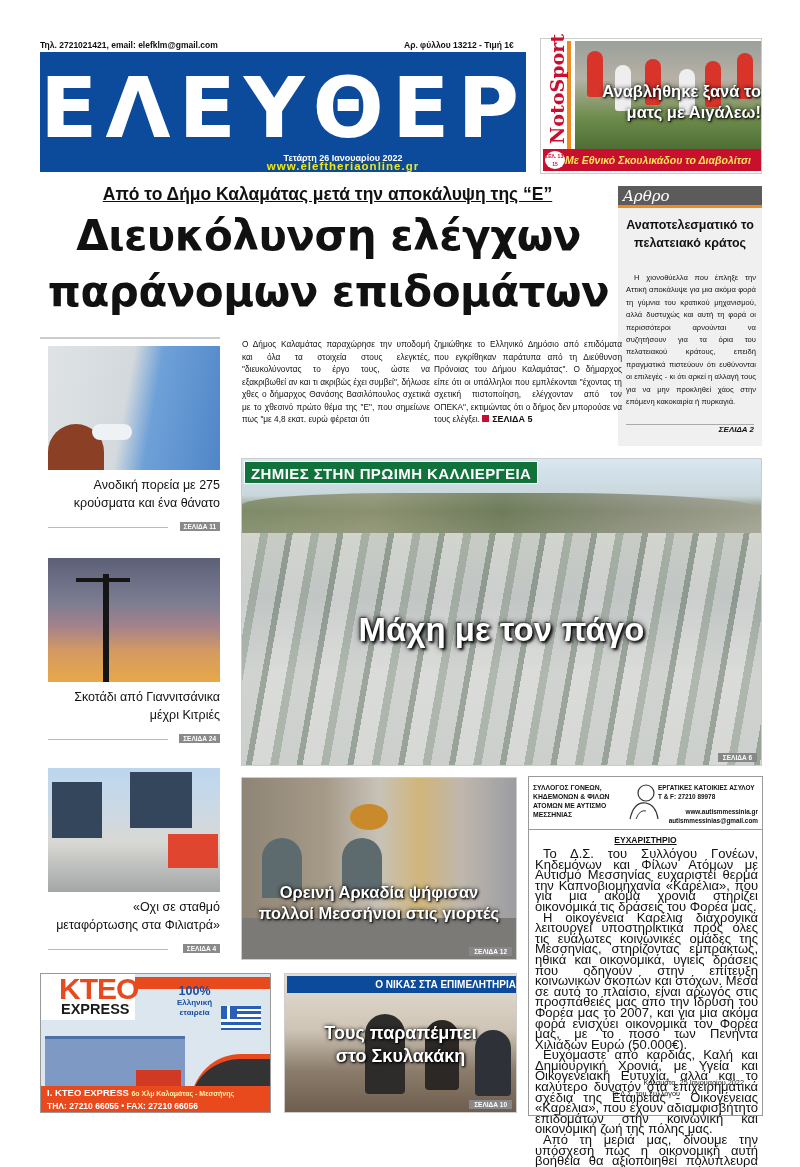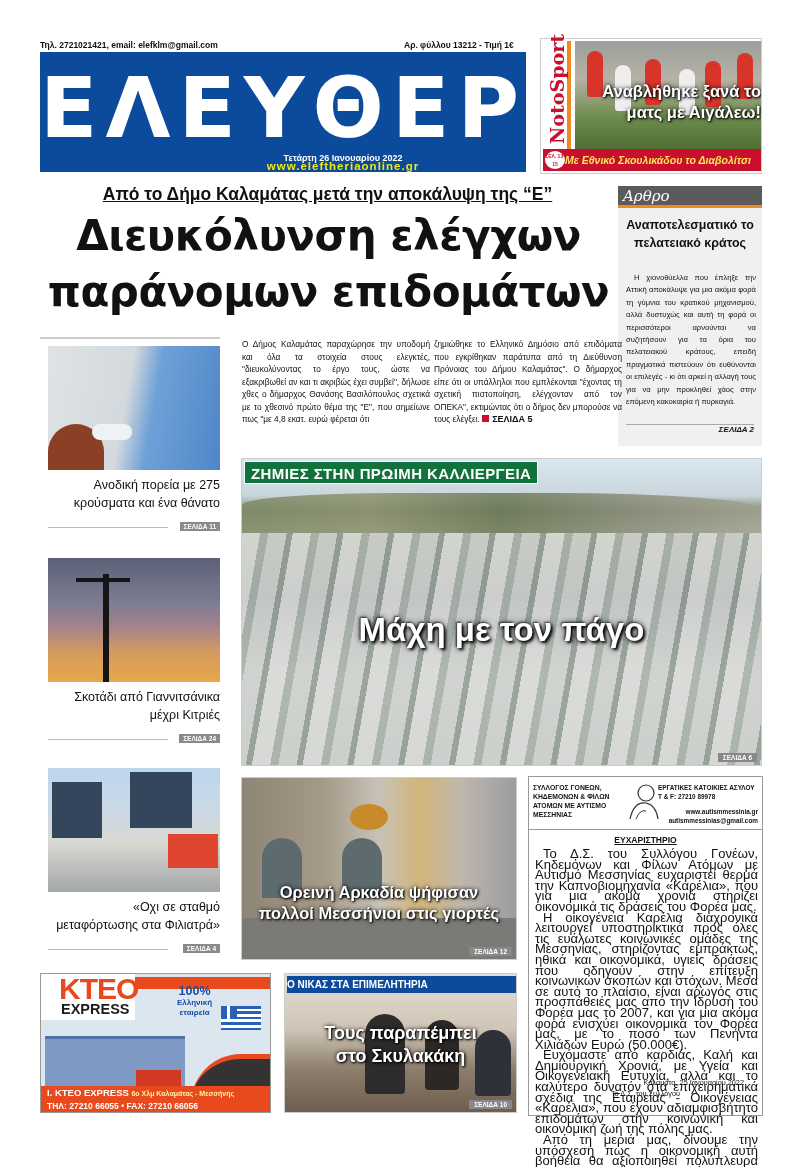--- a/index.html
+++ b/index.html
@@ -86,21 +86,21 @@
   .kteo-bldg { position: absolute; left: 4px; top: 62px; width: 140px; height: 58px; background: #7e9ac4; border-top: 3px solid #4f6fa8; }
   .kteo-bldg2 { position: absolute; left: 95px; top: 96px; width: 45px; height: 24px; background: #d03a25; }
   .kteo-swoosh { position: absolute; left: 150px; top: 80px; width: 90px; height: 50px; border-radius: 60px 0 0 0; background: #333; border-top: 5px solid #e8491d; }
   .kteo-bar { position: absolute; left: 0; bottom: 0; width: 100%; height: 26px; background: #e8491d; color: #fff; font-weight: bold; padding-left: 6px; }
   .kteo-bar .l1 { font-size: 9.5px; line-height: 13px; }
   .kteo-bar .l1 .addr { font-size: 7px; color: #fff2a8; }
   .kteo-bar .l2 { font-size: 8.5px; line-height: 12px; }
 
   
   .nik { left: 284px; top: 973px; width: 233px; height: 140px; border: 1px solid #ccc; overflow: hidden; background: linear-gradient(180deg, #e3ddd3 0%, #cfc5b6 40%, #8b7c6b 70%, #6f5e4f 100%); }
-  .nik-label { position: absolute; left: 2px; top: 2px; width: 229px; height: 17px; background: #0c4a9c; color: #fff; text-align: left; font-size: 10px; font-weight: bold; line-height: 17px; }
+  .nik-label { position: absolute; left: 2px; top: 2px; width: 229px; height: 17px; background: #0c4a9c; color: #fff; text-align: right; font-size: 10px; font-weight: bold; line-height: 17px; }
   .nik-title { position: absolute; left: 0; top: 48px; width: 100%; text-align: center; color: #fff; font-size: 18px; font-weight: bold; line-height: 23px; text-shadow: 1px 1px 2px #000, 0 0 4px #000; }
 </style>
 </head>
 <body>
 
 <div class="abs topline" style="left:40px;">Τηλ. 2721021421, email: elefklm@gmail.com</div>
 <div class="abs topline" style="left:404px;">Αρ. φύλλου 13212 - Τιμή 1€</div>
 
 <div class="abs mast">
   <div class="mast-title">ΕΛΕΥΘΕΡΙΑ</div>

